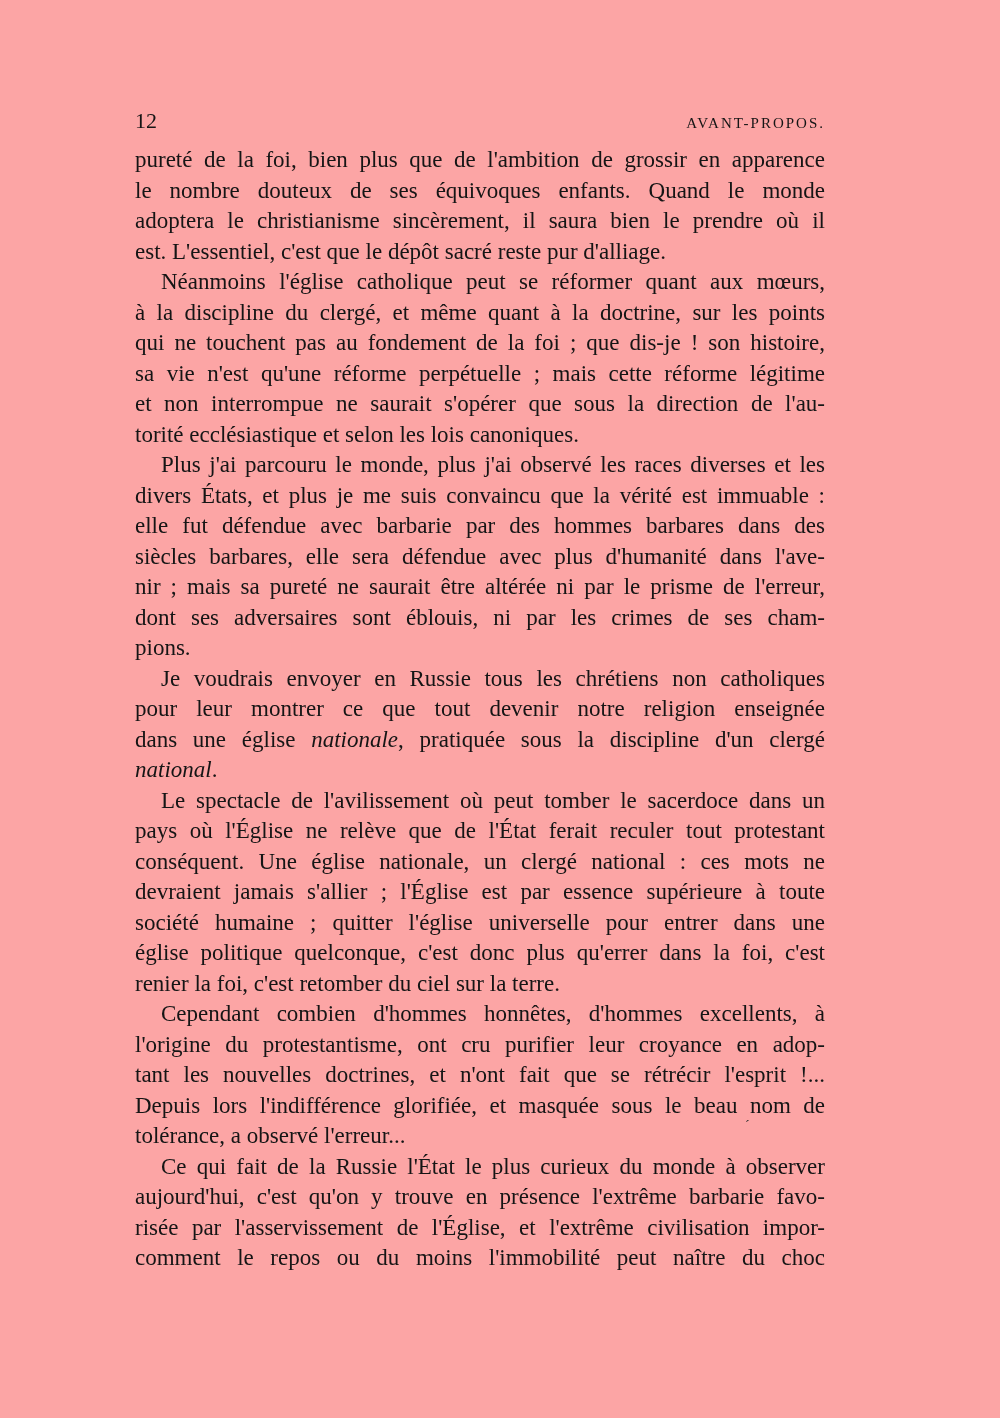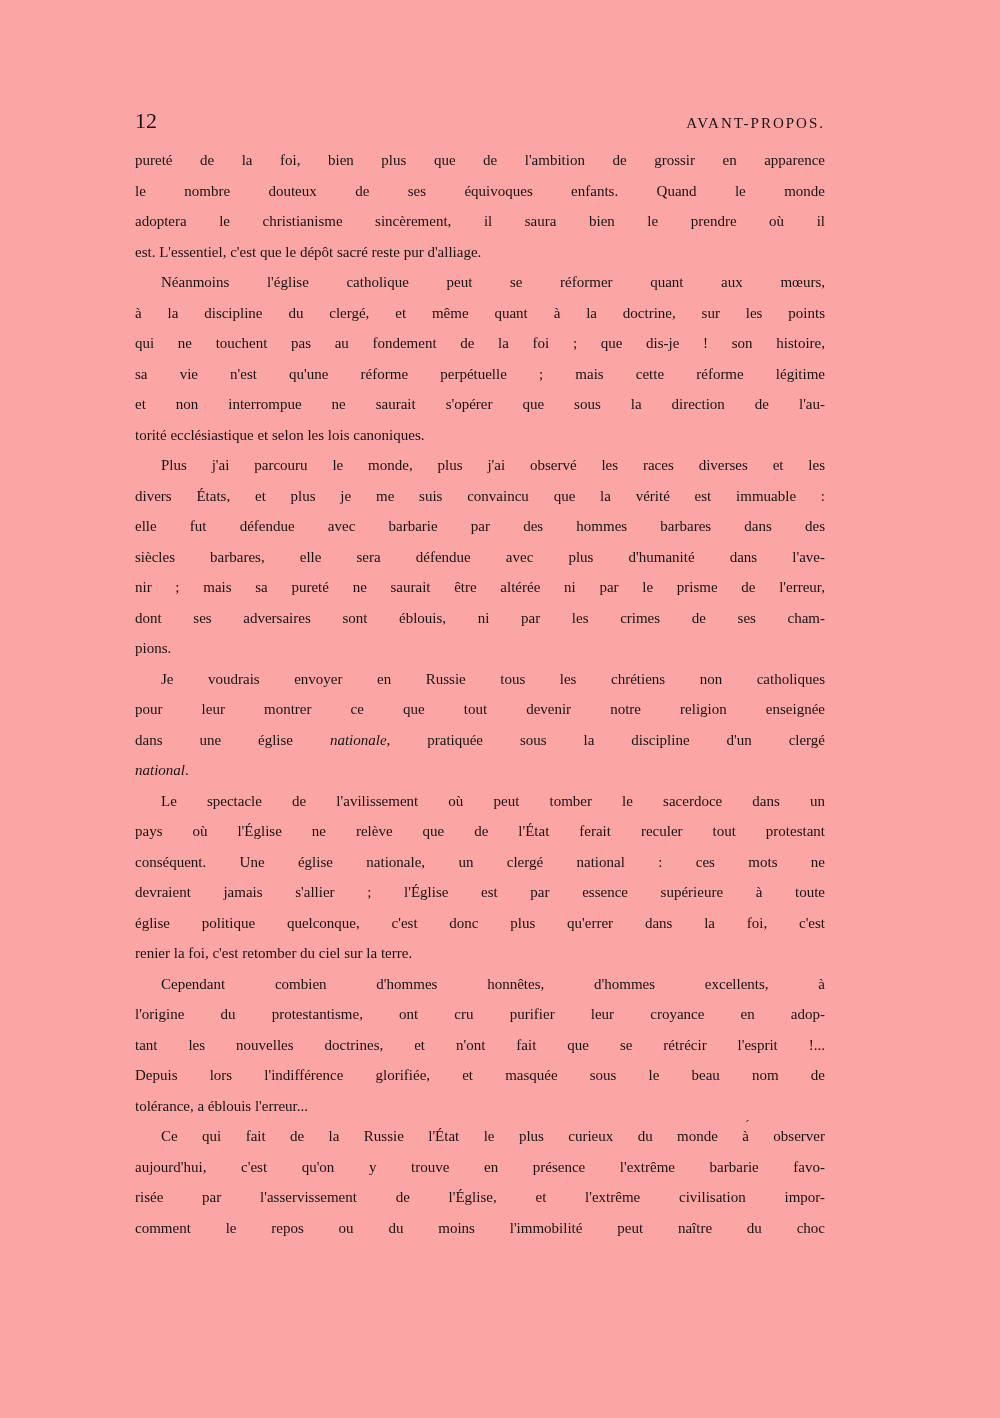--- a/index.html
+++ b/index.html
@@ -20,21 +20,21 @@
   .head-title {
     position: absolute; left: 0; right: 0; top: 2px; text-align: right;
     font-size: 15px; letter-spacing: 2px; line-height: 30px;
     font-variant: small-caps;
   }
   .text-block {
     position: absolute; left: 135px; top: 145px; width: 690px;
   }
   .line {
     display: block; height: 30.5px; line-height: 30.5px;
-    font-size: 15px; white-space: nowrap;
+    font-size: 23px; white-space: nowrap;
     text-align: justify; text-align-last: justify;
   }
   .line.indent { padding-left: 26px; }
   .line.last { text-align-last: left; }
   .italic { font-style: italic; }
   .stray-mark {
     position: absolute; left: 745px; top: 1118px; font-size: 14px; color: #333;
   }
 </style>
 </head>
@@ -80,30 +80,31 @@
       <span class="line">pour leur montrer ce que tout devenir notre religion enseignée</span>
       <span class="line"><span>dans une église </span><span class="italic">nationale</span><span>, pratiquée sous la discipline d'un clergé</span></span>
       <span class="line last"><span class="italic">national</span><span>.</span></span>
     </div>
 
     <div>
       <span class="line indent">Le spectacle de l'avilissement où peut tomber le sacerdoce dans un</span>
       <span class="line">pays où l'Église ne relève que de l'État ferait reculer tout protestant</span>
       <span class="line">conséquent. Une église nationale, un clergé national : ces mots ne</span>
       <span class="line">devraient jamais s'allier ; l'Église est par essence supérieure à toute</span>
+      <span class="line">société humaine ; quitter l'église universelle pour entrer dans une</span>
       <span class="line">église politique quelconque, c'est donc plus qu'errer dans la foi, c'est</span>
       <span class="line last">renier la foi, c'est retomber du ciel sur la terre.</span>
     </div>
 
     <div>
       <span class="line indent">Cependant combien d'hommes honnêtes, d'hommes excellents, à</span>
       <span class="line">l'origine du protestantisme, ont cru purifier leur croyance en adop-</span>
       <span class="line">tant les nouvelles doctrines, et n'ont fait que se rétrécir l'esprit !...</span>
       <span class="line">Depuis lors l'indifférence glorifiée, et masquée sous le beau nom de</span>
-      <span class="line last">tolérance, a éblouis l'erreur...</span>
+      <span class="line last">tolérance, a observé l'erreur...</span>
     </div>
 
     <div>
       <span class="line indent">Ce qui fait de la Russie l'État le plus curieux du monde à observer</span>
       <span class="line">aujourd'hui, c'est qu'on y trouve en présence l'extrême barbarie favo-</span>
       <span class="line">risée par l'asservissement de l'Église, et l'extrême civilisation impor-</span>
       <span class="line">comment le repos ou du moins l'immobilité peut naître du choc</span>
     </div>
 
   </div>

